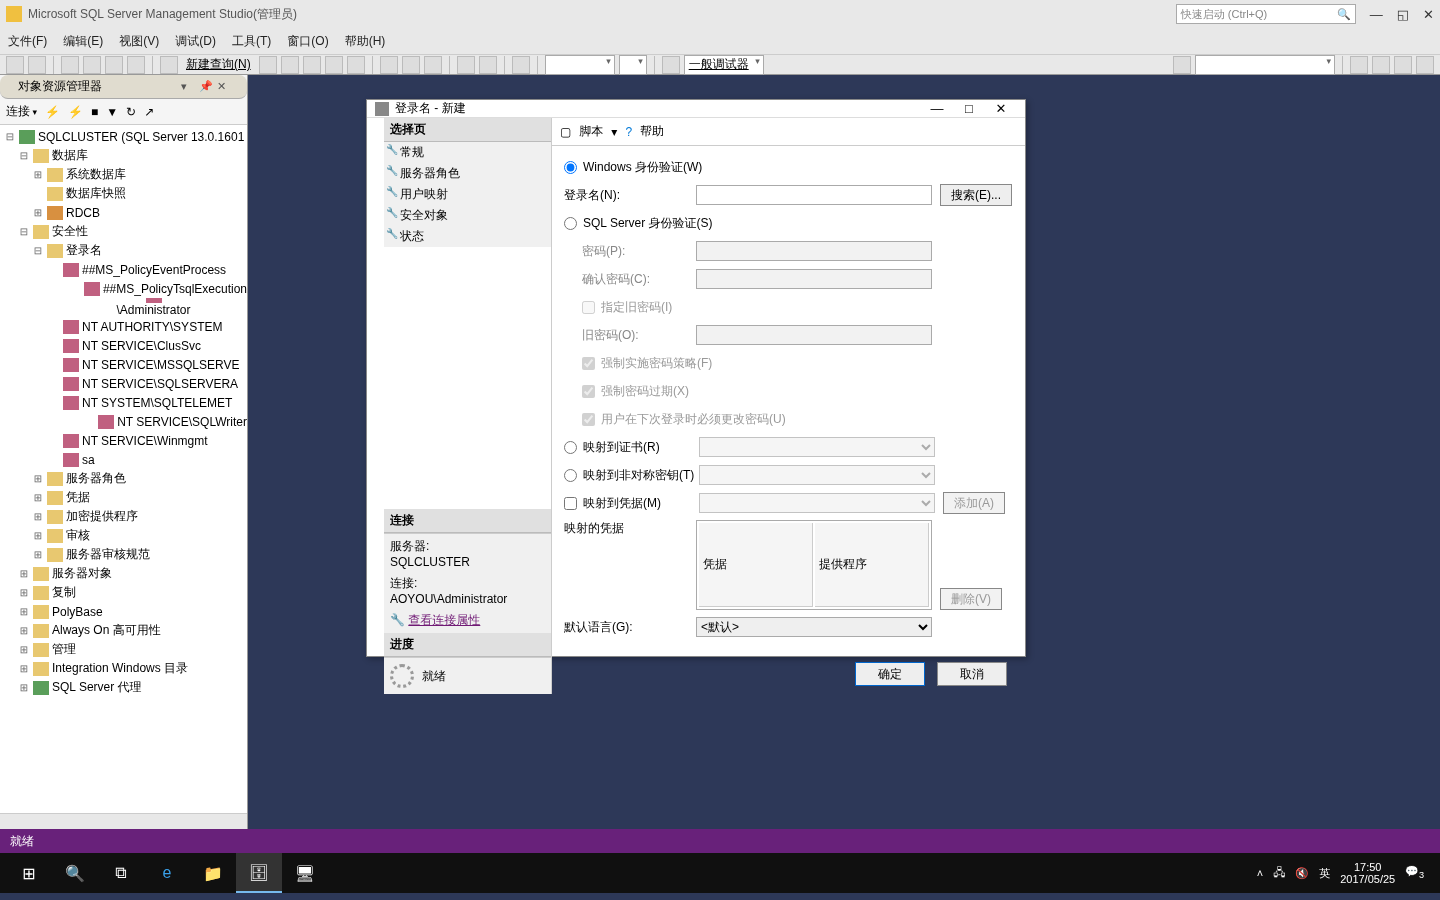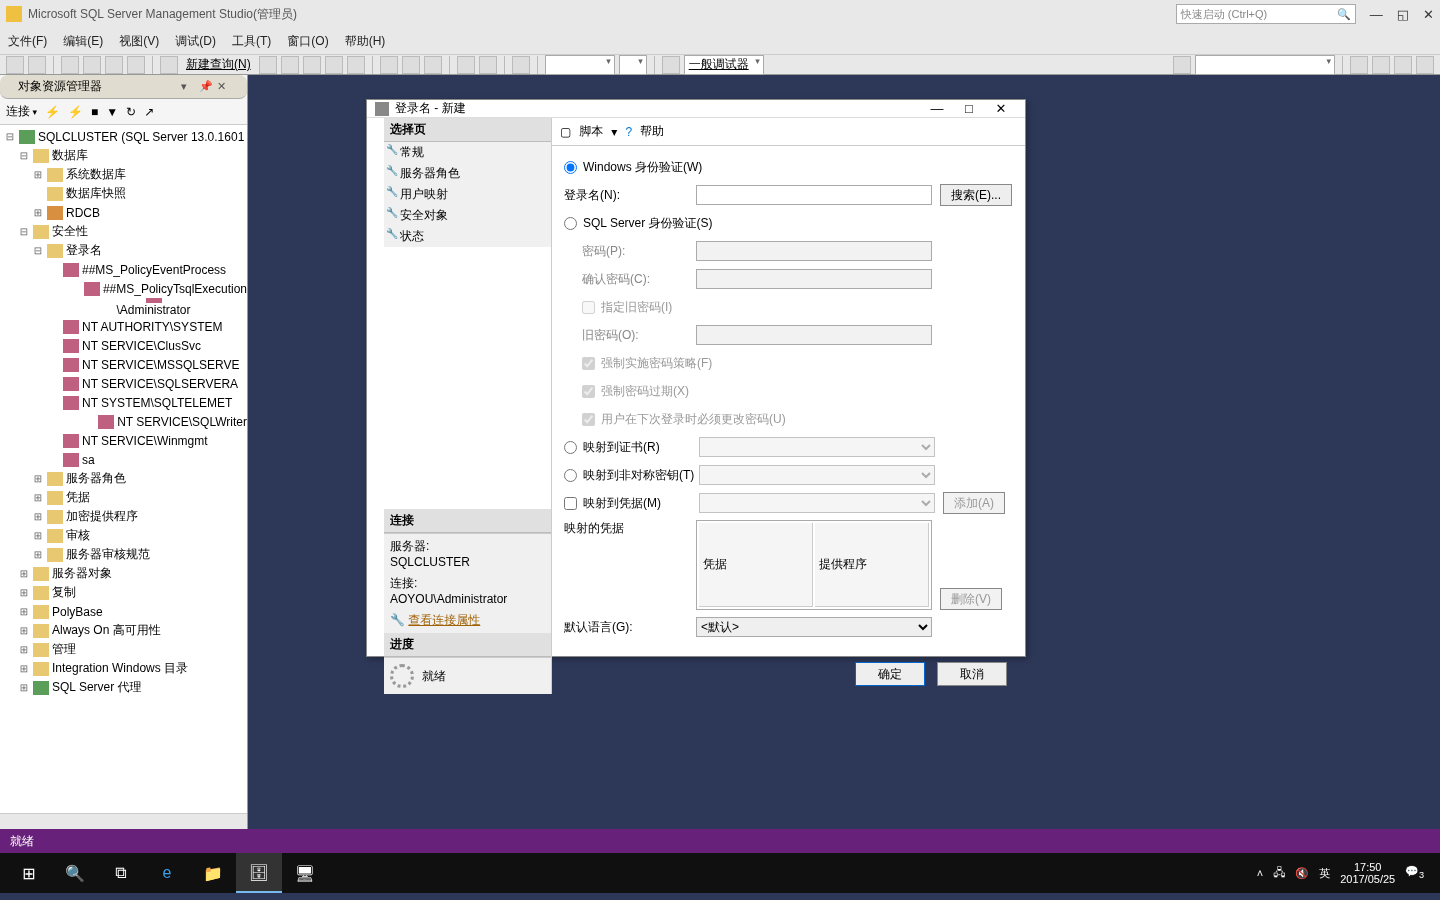--- a/index.html
+++ b/index.html
@@ -55,21 +55,21 @@
 .dialog-title .ico { width: 14px; height: 14px; background: #888; margin-right: 6px; }
 .dialog-title .spacer { flex: 1; }
 .dialog-title .wbtn { width: 32px; text-align: center; font-size: 13px; }
 .dialog-body { flex: 1; display: flex; padding-left: 17px; }
 .dlg-left { width: 168px; background: #f0f0f0; border-right: 1px solid #ccc; display: flex; flex-direction: column; font-size: 12px; }
 .dlg-left .sect { background: #e0e0e0; border-bottom: 1px solid #bbb; padding: 3px 6px; font-weight: bold; }
 .dlg-left .item { padding: 2px 6px 2px 16px; position: relative; }
 .dlg-left .item::before { content: "🔧"; position: absolute; left: 2px; font-size: 10px; }
 .dlg-left .fill { flex: 1; background: #fff; }
 .dlg-left .connection-box { padding: 4px 6px; background: #f0f0f0; border-top: 1px solid #ccc; }
-.dlg-left .connection-box a { color: #a16207; text-decoration: underline; }
+.dlg-left .connection-box a { color: #701a75; text-decoration: underline; }
 .dlg-left .progress-box { padding: 6px; background: #f0f0f0; border-top: 1px solid #ccc; display: flex; align-items: center; gap: 8px; }
 .dlg-left .spinner { width: 24px; height: 24px; border: 3px dotted #999; border-radius: 50%; }
 
 .dlg-right { flex: 1; display: flex; flex-direction: column; }
 .dlg-tb { height: 28px; border-bottom: 1px solid #ccc; display: flex; align-items: center; padding: 0 8px; font-size: 12px; gap: 8px; }
 .dlg-tb .hico { color: #0078d7; }
 .dlg-form { flex: 1; padding: 10px 12px; font-size: 12px; overflow: auto; }
 .frow { display: flex; align-items: center; margin-bottom: 6px; min-height: 22px; }
 .frow .flabel { width: 132px; }
 .frow .flabel.indent { padding-left: 18px; color: #888; }

